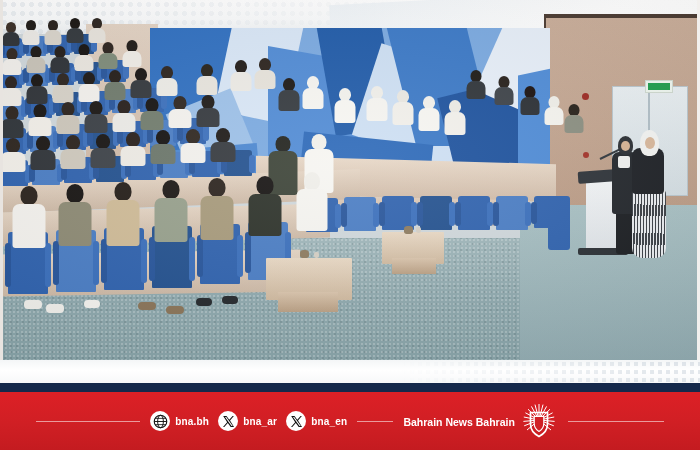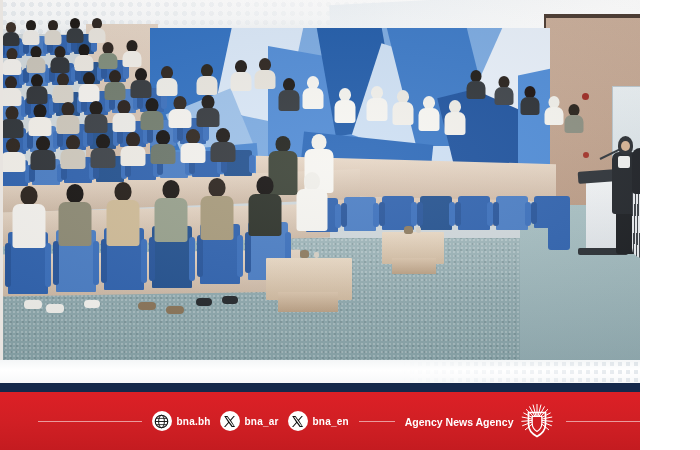--- a/index.html
+++ b/index.html
@@ -3,21 +3,21 @@
 <meta charset="utf-8">
 <title>BNA Photo Card</title>
 <style>
   html,body{margin:0;padding:0;background:#ffffff;}
   body{
     font-family:"Liberation Sans", sans-serif;
     -webkit-font-smoothing:antialiased;
   }
   #card{
     position:relative;
-    width:640px;height:450px;
+    width:700px;height:450px;
     overflow:hidden;
     background:#000000;
   }
 
   
   .photo{
     position:absolute;left:0;top:0;width:700px;height:383px;
     overflow:hidden;background:#cfd7db;
   }
   .photo .inner{position:absolute;inset:0;}
@@ -663,21 +663,21 @@
           </span>
           <span class="chiplabel">bna_en</span>
         </div>
 
       </div>
 
       <div class="rule rule-m"></div>
 
       <div class="brand">
         <div class="brandtext">
-          <span class="brand-en">Agency News Agency</span>
+          <span class="brand-en">Bahrain News Bahrain</span>
         </div>
         <span class="emblem">
           <svg width="34" height="36" viewBox="0 0 34 36">
             <g stroke="#ffffff" stroke-width="1" fill="none">
               <line x1="17" y1="17" x2="17" y2="1"></line>
               <line x1="17" y1="17" x2="13" y2="1.6"></line>
               <line x1="17" y1="17" x2="9.4" y2="3.4"></line>
               <line x1="17" y1="17" x2="6" y2="6.2"></line>
               <line x1="17" y1="17" x2="3.4" y2="9.8"></line>
               <line x1="17" y1="17" x2="1.8" y2="14"></line>

